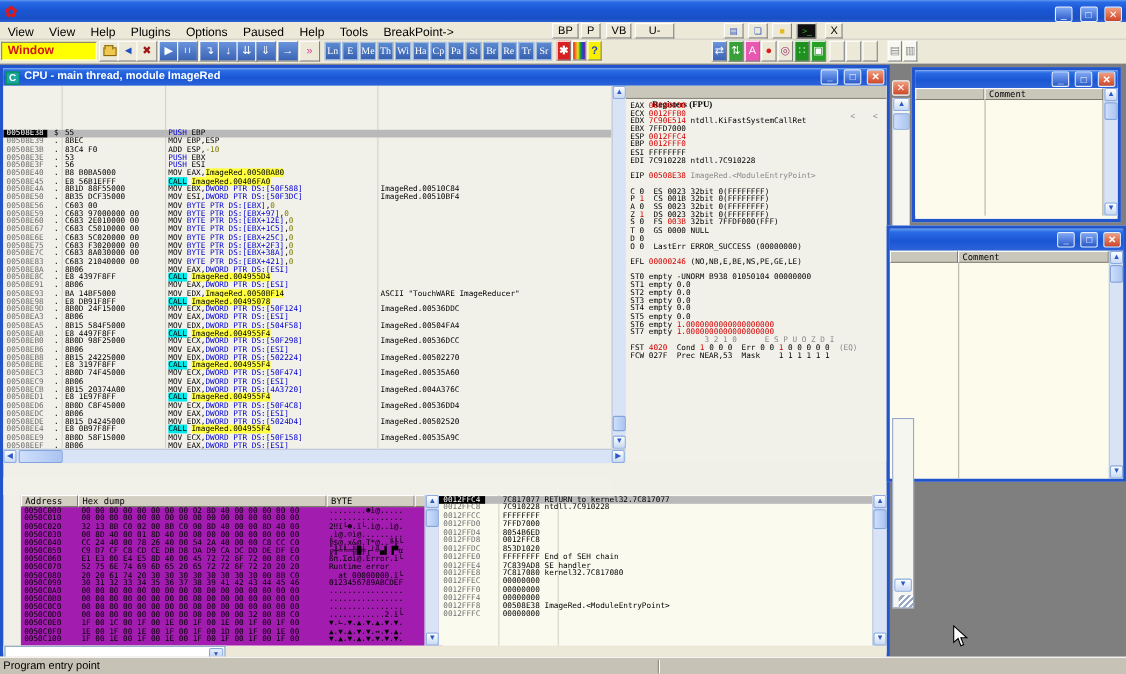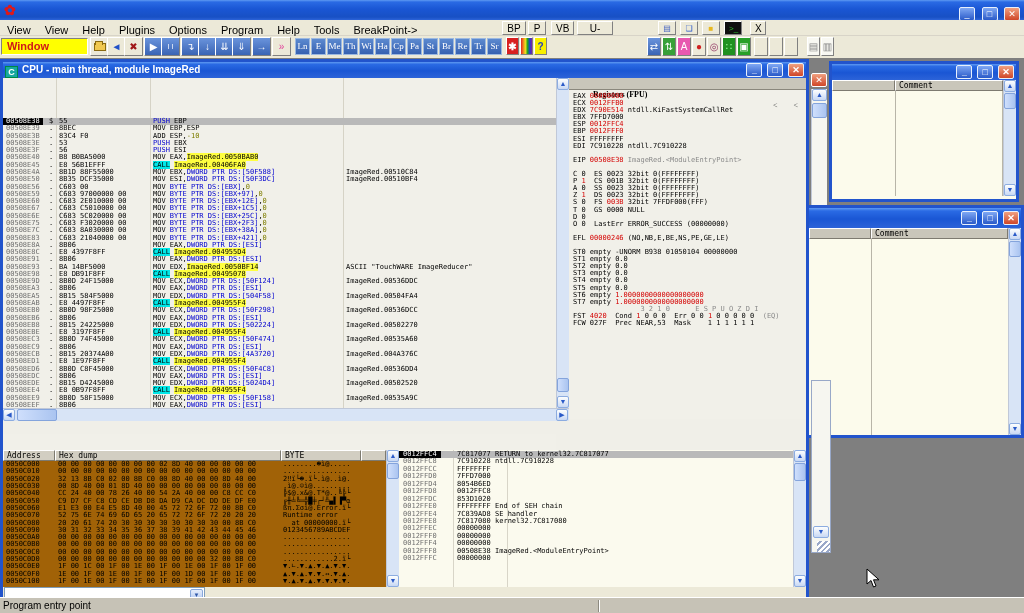--- a/index.html
+++ b/index.html
@@ -105,21 +105,21 @@
   <div class="abs titlebar">
     <div class="abs appicon">✿</div>
     <div class="abs" style="right:4px;top:3px">
       <div class="wbtn" style="display:inline-block">_</div>
       <div class="wbtn" style="display:inline-block;margin-left:2px">□</div>
       <div class="wbtn close" style="display:inline-block;margin-left:2px">✕</div>
     </div>
   </div>
 
   <div class="abs menubar">
-    <span id="menu-items"><span class="mitem">View</span><span class="mitem">View</span><span class="mitem">Help</span><span class="mitem">Plugins</span><span class="mitem">Options</span><span class="mitem">Program</span><span class="mitem">Help</span><span class="mitem">Tools</span><span class="mitem">BreakPoint-&gt;</span></span>
+    <span id="menu-items"><span class="mitem">View</span><span class="mitem">View</span><span class="mitem">Help</span><span class="mitem">Plugins</span><span class="mitem">Options</span><span class="mitem">Paused</span><span class="mitem">Help</span><span class="mitem">Tools</span><span class="mitem">BreakPoint-&gt;</span></span>
     <span id="menu-plugin-buttons"><div class="mbtn" style="left: 502px; width: 24px;">BP</div><div class="mbtn" style="left: 528px; width: 18px;">P</div><div class="mbtn" style="left: 551px; width: 23px;">VB</div><div class="mbtn" style="left: 577px; width: 36px;">U-BPM</div></span>
     <span id="menu-icon-buttons"><div class="mbtn" style="left: 658px; width: 18px; background: rgb(236, 233, 216); color: rgb(64, 96, 192); font-size: 8px;">▤</div><div class="mbtn" style="left: 680px; width: 18px; background: rgb(236, 233, 216); color: rgb(32, 80, 200); font-size: 8px;">❏</div><div class="mbtn" style="left: 702px; width: 18px; background: rgb(236, 233, 216); color: rgb(232, 184, 32); font-size: 8px;">■</div><div class="mbtn" style="left: 724px; width: 18px; background: rgb(16, 16, 16); color: rgb(48, 192, 48); font-size: 8px;">&gt;_</div></span>
     <div class="mbtn" style="left:750px;width:16px">X</div>
   </div>
 
   <div class="abs toolbar">
     <div class="abs paused">Window</div>
     <span id="toolbar-icons"><div class="tbtn" style="left: 90px; background: rgb(236, 233, 216); color: rgb(0, 0, 0);"><span class="folderic"></span></div><div class="tbtn" style="left: 107px; background: rgb(236, 233, 216); color: rgb(32, 80, 200);">◄</div><div class="tbtn" style="left: 124px; background: rgb(236, 233, 216); color: rgb(160, 24, 24);">✖</div><div class="tbtn blue" style="left: 144px; color: rgb(255, 255, 255);">▶</div><div class="tbtn blue" style="left: 161px; color: rgb(255, 255, 255); font-size: 7px;">I I</div><div class="tbtn blue" style="left: 181px; color: rgb(255, 255, 255);">↴</div><div class="tbtn blue" style="left: 198px; color: rgb(255, 255, 255);">↓</div><div class="tbtn blue" style="left: 215px; color: rgb(255, 255, 255);">⇊</div><div class="tbtn blue" style="left: 232px; color: rgb(255, 255, 255);">⇓</div><div class="tbtn blue" style="left: 252px; color: rgb(255, 255, 255);">→</div><div class="tbtn" style="left: 272px; background: rgb(236, 233, 216); color: rgb(224, 64, 152);">»</div></span>
     <span id="toolbar-letters"><div class="lbtn" style="left: 295px;">Ln</div><div class="lbtn" style="left: 311px;">E</div><div class="lbtn" style="left: 327px;">Me</div><div class="lbtn" style="left: 343px;">Th</div><div class="lbtn" style="left: 359px;">Wi</div><div class="lbtn" style="left: 375px;">Ha</div><div class="lbtn" style="left: 391px;">Cp</div><div class="lbtn" style="left: 407px;">Pa</div><div class="lbtn" style="left: 423px;">St</div><div class="lbtn" style="left: 439px;">Br</div><div class="lbtn" style="left: 455px;">Re</div><div class="lbtn" style="left: 471px;">Tr</div><div class="lbtn" style="left: 487px;">Sr</div></span>
     <span id="toolbar-right-icons"><div class="tbtn" style="left: 506px; width: 13px; height: 18px; font-weight: bold; background: rgb(216, 32, 32); color: rgb(255, 255, 255);">✱</div><div class="tbtn" style="left: 520px; width: 13px; height: 18px; font-weight: bold; background: linear-gradient(90deg, rgb(224, 32, 32), rgb(240, 128, 32), rgb(240, 224, 32), rgb(32, 160, 32), rgb(32, 64, 208), rgb(128, 32, 160));"></div><div class="tbtn" style="left: 534px; width: 13px; height: 18px; font-weight: bold; background: rgb(248, 240, 0); color: rgb(32, 64, 192);">?</div></span>
@@ -160,21 +160,21 @@
       </div>
 
       <div class="sbh" style="left:0;top:346px;width:566px;height:13px">
         <div class="sbb" style="left:0">◀</div>
         <div class="sbth" style="left:14px;top:0;width:40px;height:100%"></div>
         <div class="sbb" style="left:553px">▶</div>
       </div>
 
       <div class="pane" style="left:0;top:372px;width:553px;height:16px"></div>
 
-      <div class="pane mono" style="left:0;top:388px;width:383px;height:137px;background:#a16207">
+      <div class="pane mono" style="left:16px;top:388px;width:383px;height:137px;background:#a21caf">
         <div class="dhdr" style="left:0;width:52px">Address</div>
         <div class="dhdr" style="left:52px;width:226px">Hex dump</div>
         <div class="dhdr" style="left:278px;width:80px">BYTE</div>
         <div class="dhdr" style="left:358px;width:25px"></div>
         <div id="dumprows" style="position:absolute;left:0;top:11px;right:0"><div class="drow"><span style="left: 3px;">0050C000</span><span style="left: 55px;">00 00 00 00 00 00 00 00 02 8D 40 00 00 00 00 00</span><span style="left: 280px;">........☻ì@.....</span></div><div class="drow"><span style="left: 3px;">0050C010</span><span style="left: 55px;">00 00 00 00 00 00 00 00 00 00 00 00 00 00 00 00</span><span style="left: 280px;">................</span></div><div class="drow"><span style="left: 3px;">0050C020</span><span style="left: 55px;">32 13 8B C0 02 00 8B C0 00 8D 40 00 00 8D 40 00</span><span style="left: 280px;">2‼ï└☻.ï└.ì@..ì@.</span></div><div class="drow"><span style="left: 3px;">0050C030</span><span style="left: 55px;">00 8D 40 00 01 8D 40 00 00 00 00 00 00 00 00 00</span><span style="left: 280px;">.ì@.☺ì@.........</span></div><div class="drow"><span style="left: 3px;">0050C040</span><span style="left: 55px;">CC 24 40 00 78 26 40 00 54 2A 40 00 00 C8 CC C0</span><span style="left: 280px;">╠$@.x&amp;@.T*@..╚╠└</span></div><div class="drow"><span style="left: 3px;">0050C050</span><span style="left: 55px;">C9 D7 CF C8 CD CE DB D8 DA D9 CA DC DD DE DF E0</span><span style="left: 280px;">╔╫╧╚═╬█╪┌┘╩▄▌▐▀α</span></div><div class="drow"><span style="left: 3px;">0050C060</span><span style="left: 55px;">E1 E3 00 E4 E5 8D 40 00 45 72 72 6F 72 00 8B C0</span><span style="left: 280px;">ßπ.Σσì@.Error.ï└</span></div><div class="drow"><span style="left: 3px;">0050C070</span><span style="left: 55px;">52 75 6E 74 69 6D 65 20 65 72 72 6F 72 20 20 20</span><span style="left: 280px;">Runtime error   </span></div><div class="drow"><span style="left: 3px;">0050C080</span><span style="left: 55px;">20 20 61 74 20 30 30 30 30 30 30 30 30 00 8B C0</span><span style="left: 280px;">  at 00000000.ï└</span></div><div class="drow"><span style="left: 3px;">0050C090</span><span style="left: 55px;">30 31 32 33 34 35 36 37 38 39 41 42 43 44 45 46</span><span style="left: 280px;">0123456789ABCDEF</span></div><div class="drow"><span style="left: 3px;">0050C0A0</span><span style="left: 55px;">00 00 00 00 00 00 00 00 00 00 00 00 00 00 00 00</span><span style="left: 280px;">................</span></div><div class="drow"><span style="left: 3px;">0050C0B0</span><span style="left: 55px;">00 00 00 00 00 00 00 00 00 00 00 00 00 00 00 00</span><span style="left: 280px;">................</span></div><div class="drow"><span style="left: 3px;">0050C0C0</span><span style="left: 55px;">00 00 00 00 00 00 00 00 00 00 00 00 00 00 00 00</span><span style="left: 280px;">................</span></div><div class="drow"><span style="left: 3px;">0050C0D0</span><span style="left: 55px;">00 00 00 00 00 00 00 00 00 00 00 00 32 00 8B C0</span><span style="left: 280px;">............2.ï└</span></div><div class="drow"><span style="left: 3px;">0050C0E0</span><span style="left: 55px;">1F 00 1C 00 1F 00 1E 00 1F 00 1E 00 1F 00 1F 00</span><span style="left: 280px;">▼.∟.▼.▲.▼.▲.▼.▼.</span></div><div class="drow"><span style="left: 3px;">0050C0F0</span><span style="left: 55px;">1E 00 1F 00 1E 00 1F 00 1F 00 1D 00 1F 00 1E 00</span><span style="left: 280px;">▲.▼.▲.▼.▼.↔.▼.▲.</span></div><div class="drow"><span style="left: 3px;">0050C100</span><span style="left: 55px;">1F 00 1E 00 1F 00 1E 00 1F 00 1F 00 1F 00 1F 00</span><span style="left: 280px;">▼.▲.▼.▲.▼.▼.▼.▼.</span></div></div>
       </div>
       <div class="sb" style="left:383px;top:388px;width:13px;height:137px">
         <div class="sbb" style="top:0">▲</div>
         <div class="sbth" style="top:13px;height:16px"></div>
         <div class="sbb" style="bottom:0">▼</div>

